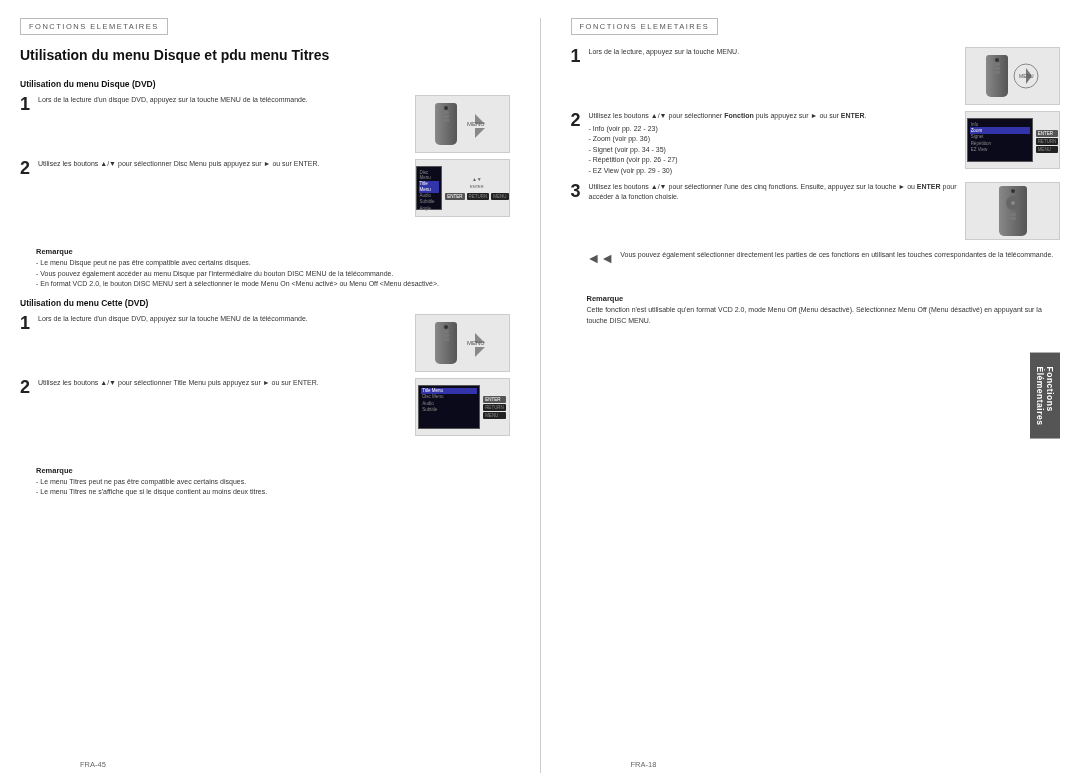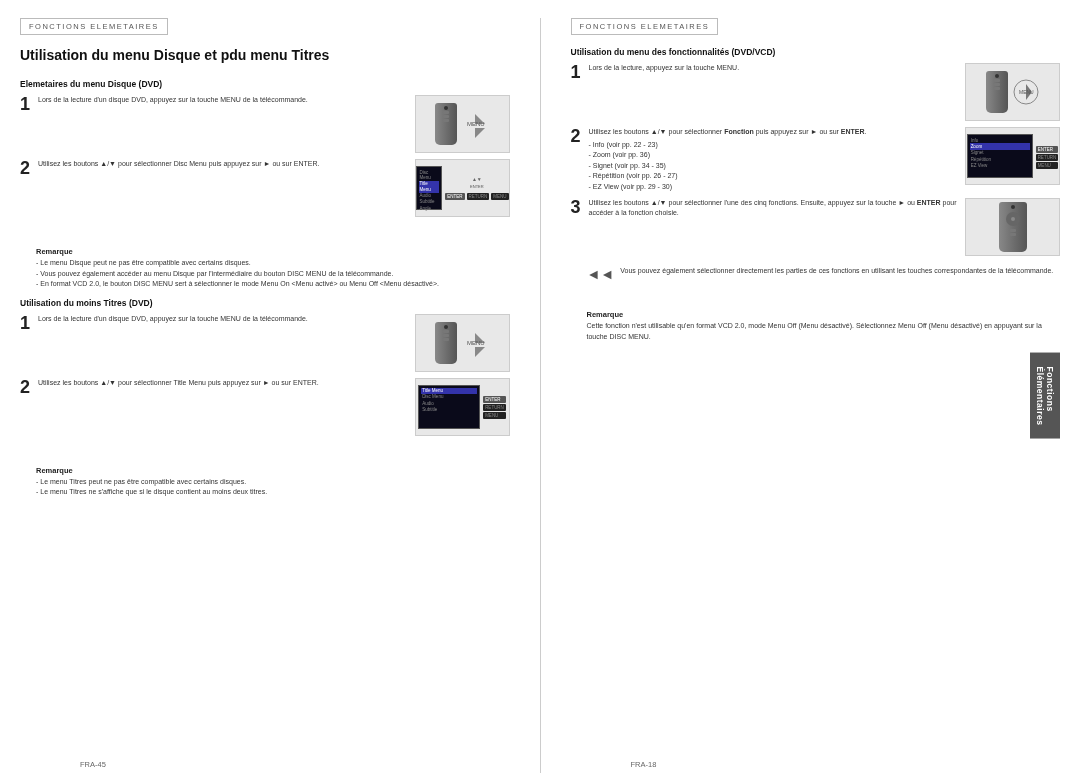--- a/index.html
+++ b/index.html
@@ -191,21 +191,21 @@
 </head>
 <body>
 
 <div class="page-wrapper">
 
   <div class="column">
     <div class="section-header">Fonctions Elemetaires</div>
 
     <div class="section-title">Utilisation du menu Disque et pdu menu Titres</div>
 
-    <div class="sub-title">Elemetaires du menu Disque (DVD)</div>
+    <div class="sub-title">Utilisation du menu Disque (DVD)</div>
 
     <div class="steps-container">
 
       <div class="step-row">
         <div class="step-number">1</div>
         <div class="step-content">
           <div class="step-text">Lors de la lecture d'un disque DVD, appuyez sur la touche MENU de la télécommande.</div>
           <div class="step-image">
             <div class="step-image-inner">
               <div class="mini-remote">
@@ -254,21 +254,21 @@
       </div>
     </div>
 
     <div class="remark-box" style="margin-left:16px; margin-bottom:8px;">
       <div class="remark-title">Remarque</div>
       <div class="remark-text">- Le menu Disque peut ne pas être compatible avec certains disques.</div>
       <div class="remark-text">- Vous pouvez également accéder au menu Disque par l'intermédiaire du bouton DISC MENU de la télécommande.</div>
       <div class="remark-text">- En format VCD 2.0, le bouton DISC MENU sert à sélectionner le mode Menu On &lt;Menu activé&gt; ou Menu Off &lt;Menu désactivé&gt;.</div>
     </div>
 
-    <div class="sub-title">Utilisation du moins Titres (DVD)</div>
+    <div class="sub-title">Utilisation du menu Cette (DVD)</div>
 
     <div class="steps-container">
 
       <div class="step-row">
         <div class="step-number">1</div>
         <div class="step-content">
           <div class="step-text">Lors de la lecture d'un disque DVD, appuyez sur la touche MENU de la télécommande.</div>
           <div class="step-image">
             <div class="step-image-inner">
               <div class="mini-remote">
@@ -325,21 +325,20 @@
       <span>FRA-45</span>
     </div>
   </div>
 
   <div class="divider"></div>
 
   <div class="column" style="position:relative;">
     <div class="section-header">Fonctions Elemetaires</div>
 
 
-    <div class="sub-title">Utilisation du menu des fonctionnalités (DVD/VCD)</div>
 
     <div class="steps-container">
 
       <div class="step-row">
         <div class="step-number">1</div>
         <div class="step-content">
           <div class="step-text">Lors de la lecture, appuyez sur la touche MENU.</div>
           <div class="step-image">
             <div class="step-image-inner">
               <div class="mini-remote">

